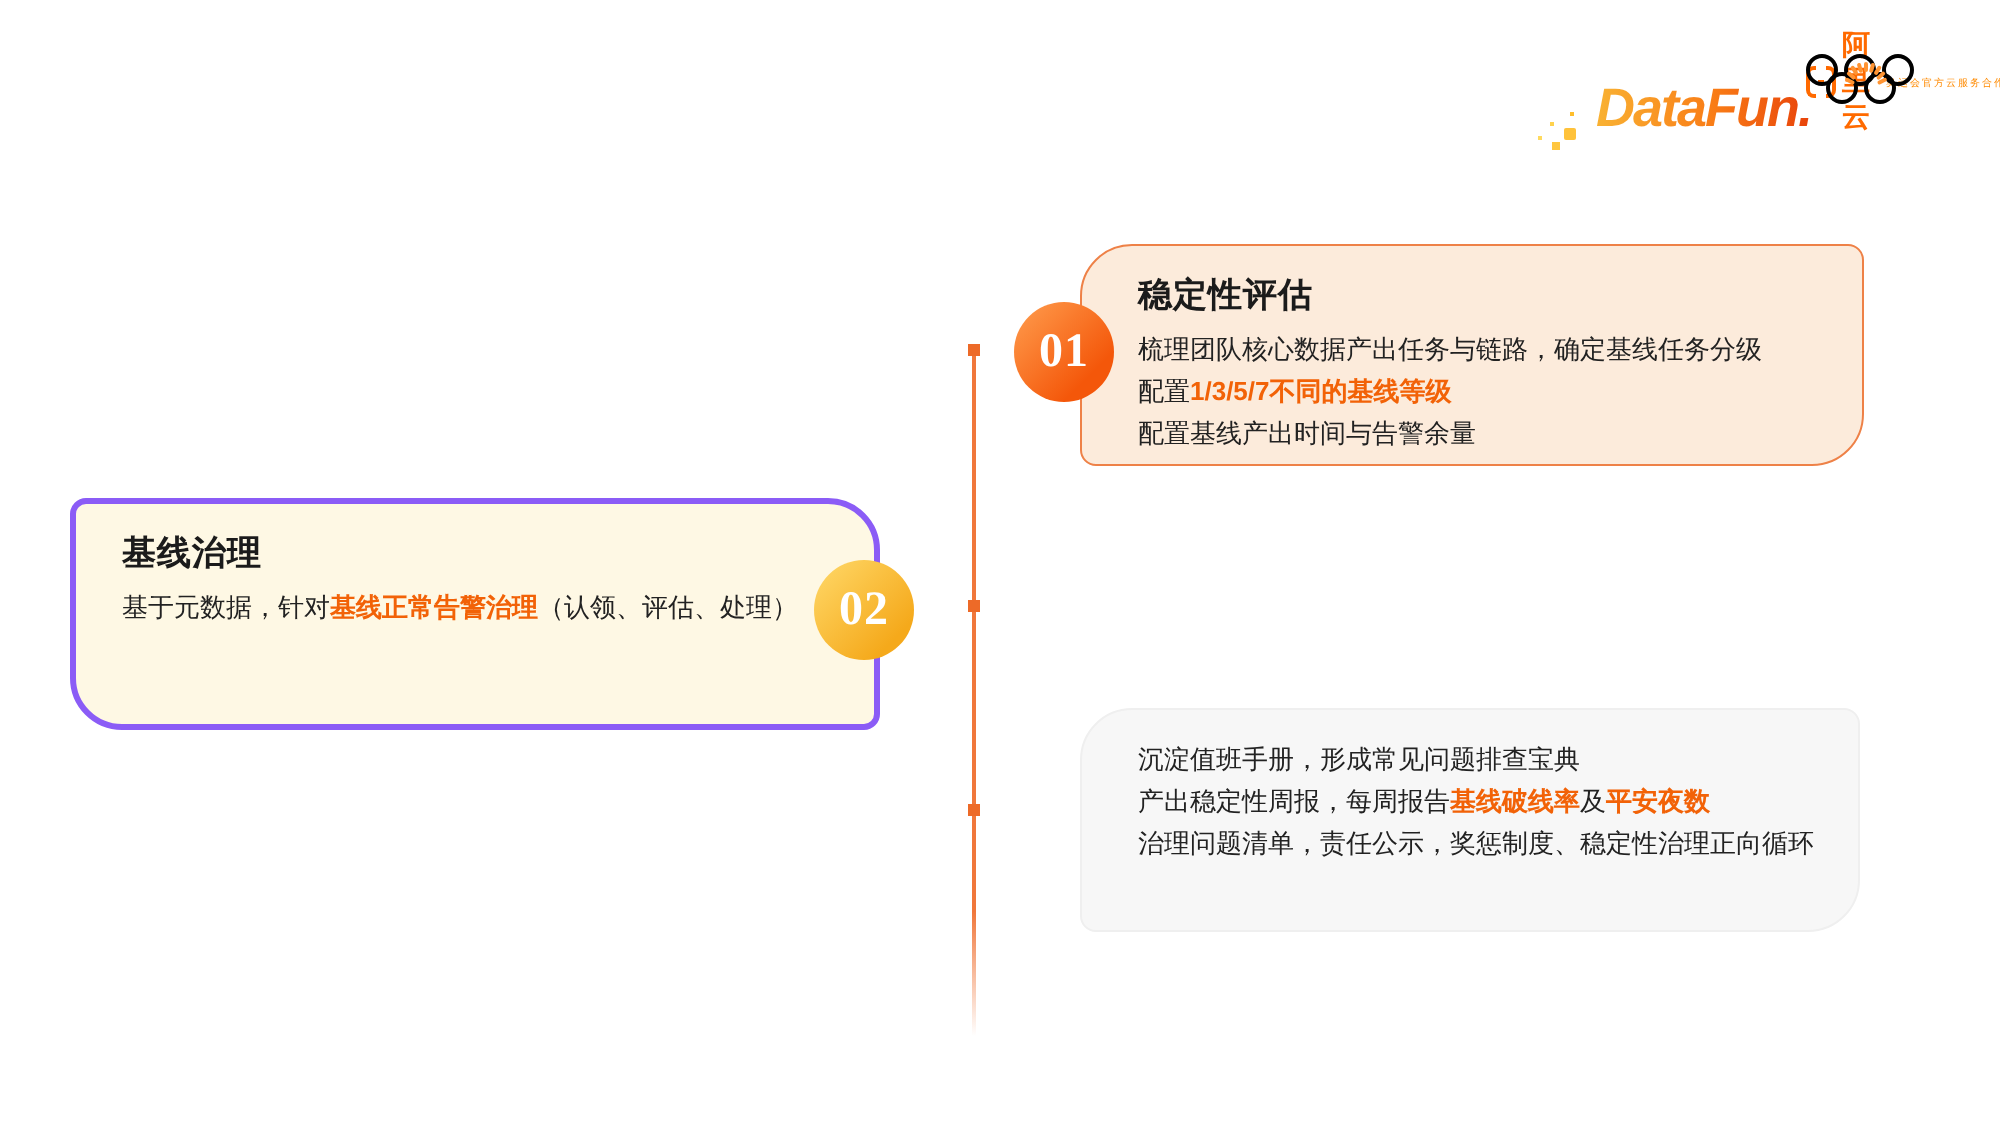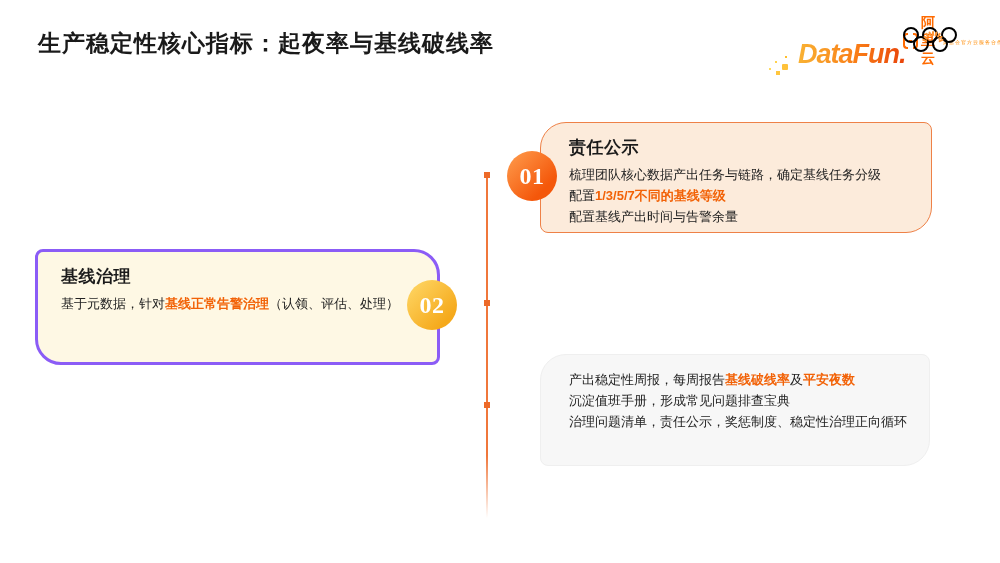--- a/index.html
+++ b/index.html
@@ -86,21 +86,20 @@
   }
   .b1{left:507px;top:151px;background:linear-gradient(135deg,#FF9E4F 0%,#F4570A 75%);}
   .b2{left:407px;top:280px;background:linear-gradient(135deg,#FFD969 0%,#F5A91B 80%);}
   .b3{left:507px;top:380px;background:linear-gradient(135deg,#E3E3E3 0%,#CBCBCB 80%);}
 </style>
 </head>
 <body>
 
 <div class="slide">
 
-  <h1 class="page-title">生产稳定性核心指标：起夜率与基线破线率</h1>
 
   <div class="datafun">
     <span class="pix"></span>
     <span class="df-text">DataFun.</span>
   </div>
 
   <div class="aliyun">
     <div class="rings">
       <i class="ring-blue"></i>
         <i class="ring-black"></i>
@@ -128,32 +127,32 @@
     <div class="aliyun-tagline">奥运会官方云服务合作伙伴</div>
   </div>
 
   <div class="timeline">
     <i class="tick t1"></i>
     <i class="tick t2"></i>
     <i class="tick t3"></i>
   </div>
 
   <section class="card card1">
-    <h2>责任公示</h2>
+    <h2>稳定性评估</h2>
     <p>梳理团队核心数据产出任务与链路，确定基线任务分级</p>
     <p><span>配置</span><b class="hl">1/3/5/7不同的基线等级</b></p>
     <p>配置基线产出时间与告警余量</p>
   </section>
   <div class="badge b1">01</div>
 
   <section class="card card2">
     <h2>基线治理</h2>
     <p><span>基于元数据，针对</span><b class="hl">基线正常告警治理</b><span>（认领、评估、处理）</span></p>
   </section>
   <div class="badge b2">02</div>
 
   <section class="card card3">
+    <p>沉淀值班手册，形成常见问题排查宝典</p>
     <p><span>产出稳定性周报，每周报告</span><b class="hl">基线破线率</b><span>及</span><b class="hl">平安夜数</b></p>
-    <p>沉淀值班手册，形成常见问题排查宝典</p>
     <p>治理问题清单，责任公示，奖惩制度、稳定性治理正向循环</p>
   </section>
 
 </div>
 
 </body></html>

